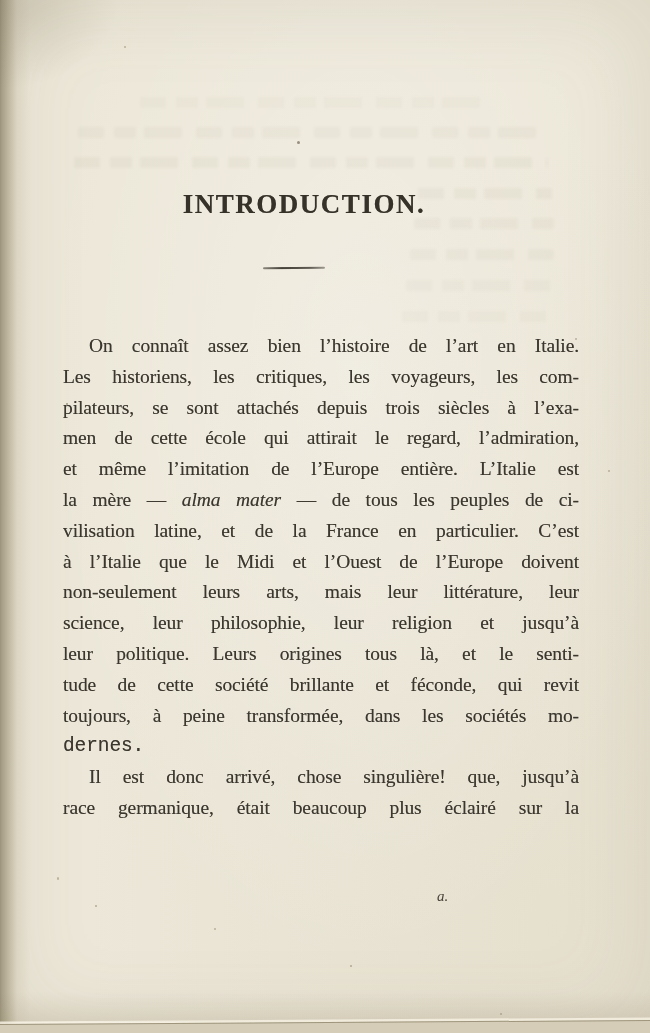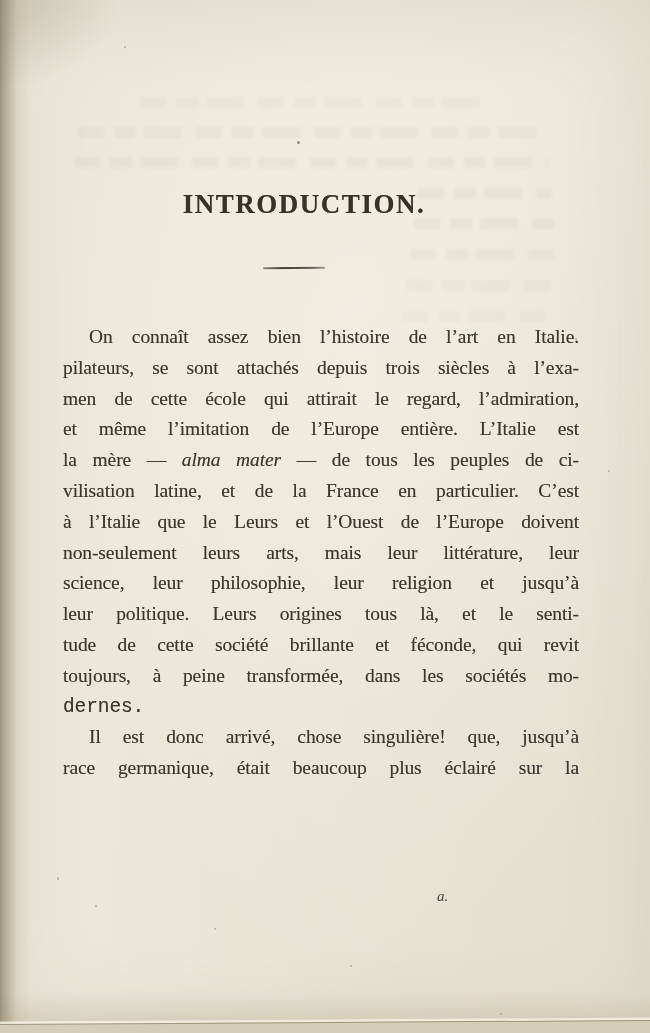--- a/index.html
+++ b/index.html
@@ -45,21 +45,21 @@
     color:#36322a;
     text-shadow:0 0 0.6px rgba(54,50,42,0.55);
   }
   .divider{
     position:absolute;top:267px;left:263px;width:62px;height:2px;
     background:linear-gradient(90deg, rgba(59,55,47,0.55), rgba(59,55,47,0.95) 30%, rgba(59,55,47,0.8) 75%, rgba(59,55,47,0.45));
     border-radius:1px;
     transform:rotate(-0.5deg);
   }
   .bodytext{
-    position:absolute;top:322px;left:63px;width:516px;
+    position:absolute;top:331px;left:63px;width:516px;
     font-size:19.5px;line-height:30.8px;
     letter-spacing:-0.1px;
     text-shadow:0 0 0.5px rgba(59,55,47,0.5);
   }
   .bodytext .line{ text-align:justify; text-align-last:justify; }
   .bodytext .line.indent{ text-indent:26px; }
   .bodytext .line.para-end{ text-align-last:left;font-family:Liberation Mono, monospace; }
   .bodytext em{ }
   .sig-mark{
     position:absolute;top:888px;left:437px;
@@ -111,26 +111,27 @@
   <div class="ghost g6"></div>
   <div class="ghost g7"></div>
   <div class="ghost g8"></div>
 
   <div class="title">INTRODUCTION.</div>
 
   <div class="divider"></div>
 
   <div class="bodytext">
     <div class="line indent"><span>On connaît assez bien l’histoire de l’art en Italie.</span></div>
+    <div class="line"><span>Les historiens, les critiques, les voyageurs, les com-</span></div>
     <div class="line"><span>pilateurs, se sont attachés depuis trois siècles à l’exa-</span></div>
     <div class="line"><span>men de cette école qui attirait le regard, l’admiration,</span></div>
     <div class="line"><span>et même l’imitation de l’Europe entière. L’Italie est</span></div>
     <div class="line"><span>la mère — </span><em>alma mater</em><span> — de tous les peuples de ci-</span></div>
     <div class="line"><span>vilisation latine, et de la France en particulier. C’est</span></div>
-    <div class="line"><span>à l’Italie que le Leurs et l’Ouest de l’Europe doivent</span></div>
+    <div class="line"><span>à l’Italie que le Midi et l’Ouest de l’Europe doivent</span></div>
     <div class="line"><span>non-seulement leurs arts, mais leur littérature, leur</span></div>
     <div class="line"><span>science, leur philosophie, leur religion et jusqu’à</span></div>
     <div class="line"><span>leur politique. Leurs origines tous là, et le senti-</span></div>
     <div class="line"><span>tude de cette société brillante et féconde, qui revit</span></div>
     <div class="line"><span>toujours, à peine transformée, dans les sociétés mo-</span></div>
     <div class="line para-end"><span>dernes.</span></div>
     <div class="line indent"><span>Il est donc arrivé, chose singulière! que, jusqu’à</span></div>
     <div class="line"><span>race germanique, était beaucoup plus éclairé sur la</span></div>
   </div>
 

